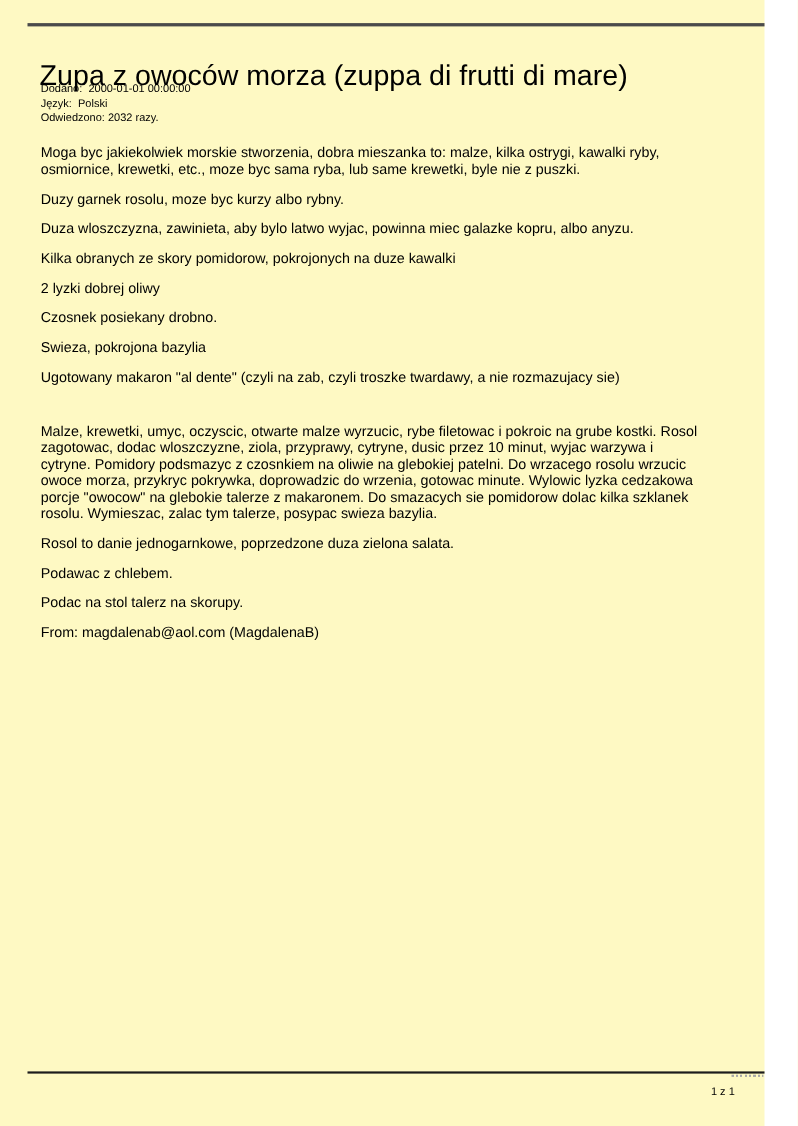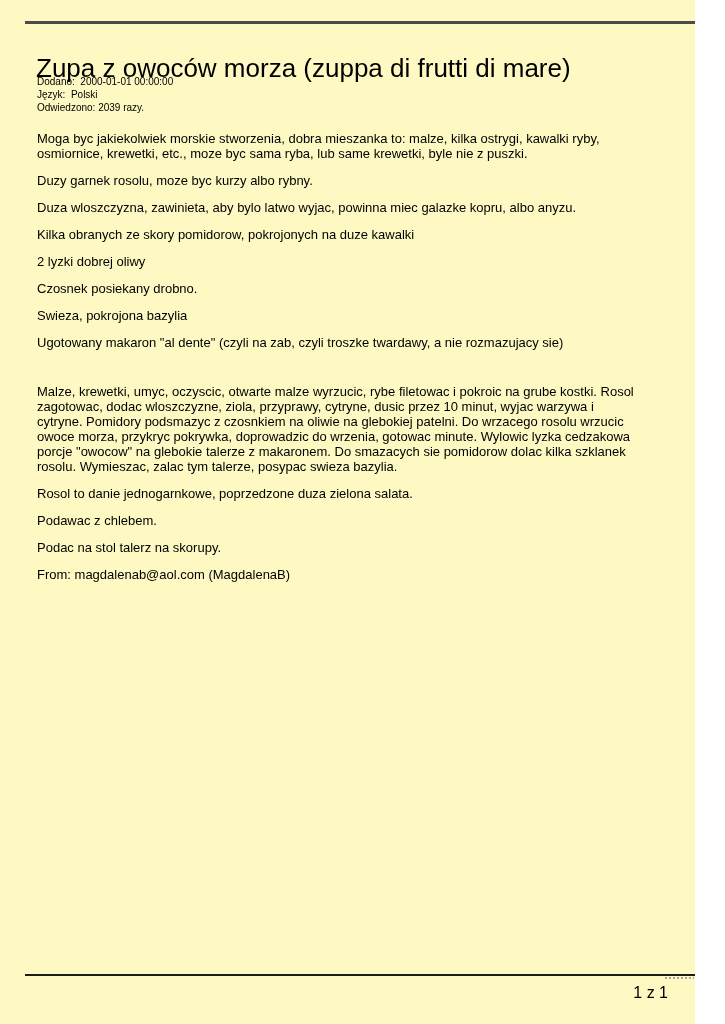--- a/index.html
+++ b/index.html
@@ -84,38 +84,38 @@
     left: 665px;
     top: 977px;
     width: 29px;
     height: 2px;
     background: repeating-linear-gradient(90deg, #a6a6a6 0 2px, transparent 2px 4px);
   }
   .page-indicator {
     position: absolute;
     right: 27px;
     top: 986px;
-    font-size: 16px;
+    font-size: 10px;
     line-height: 13px;
     text-align: right;
   }
 </style>
 </head>
 <body>
 
 <div class="page">
 
   <div class="top-rule"></div>
 
   <h1 class="doc-title">Zupa z owoców morza (zuppa di frutti di mare)</h1>
 
   <div class="meta-block">
     <div class="meta-line">Dodano:  2000-01-01 00:00:00</div>
     <div class="meta-line">Język:  Polski</div>
-    <div class="meta-line">Odwiedzono: 2039 razy.</div>
+    <div class="meta-line">Odwiedzono: 2032 razy.</div>
   </div>
 
   <div class="content">
     <div>
         <p class="para">Moga byc jakiekolwiek morskie stworzenia, dobra mieszanka to: malze, kilka ostrygi, kawalki ryby,
 osmiornice, krewetki, etc., moze byc sama ryba, lub same krewetki, byle nie z puszki.</p>
         <p class="para">Duzy garnek rosolu, moze byc kurzy albo rybny.</p>
         <p class="para">Duza wloszczyzna, zawinieta, aby bylo latwo wyjac, powinna miec galazke kopru, albo anyzu.</p>
         <p class="para">Kilka obranych ze skory pomidorow, pokrojonych na duze kawalki</p>
         <p class="para">2 lyzki dobrej oliwy</p>

